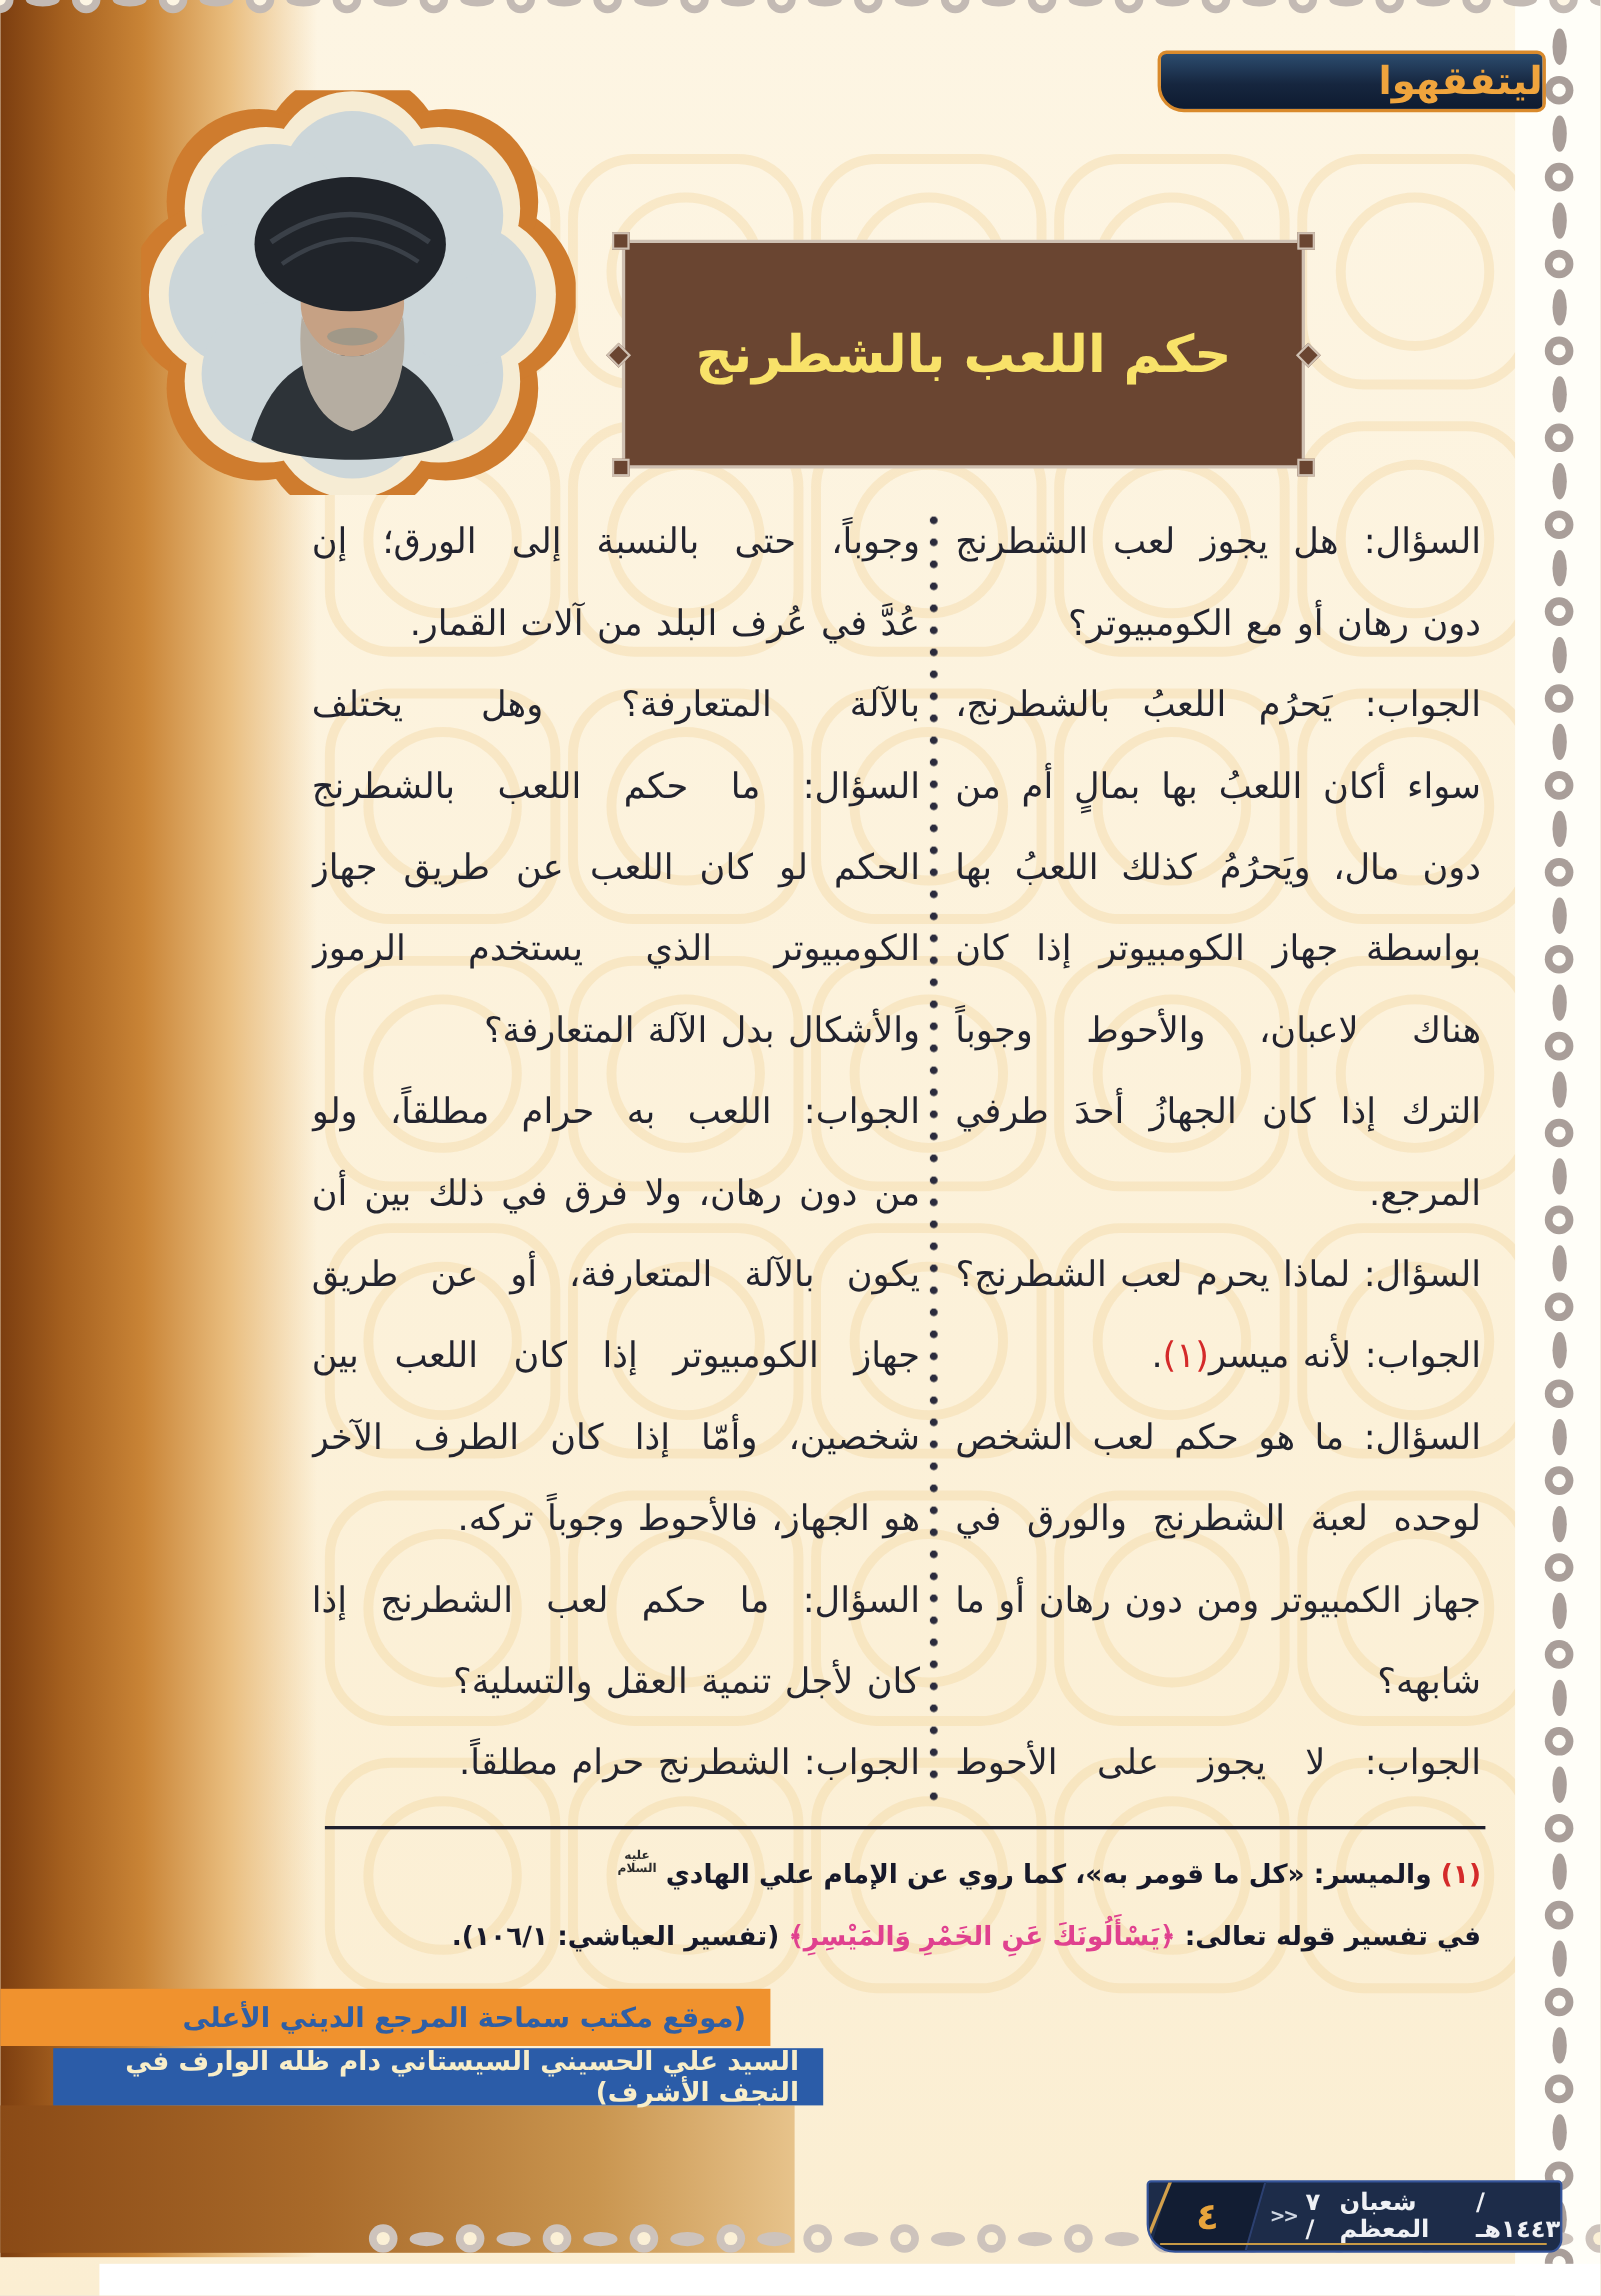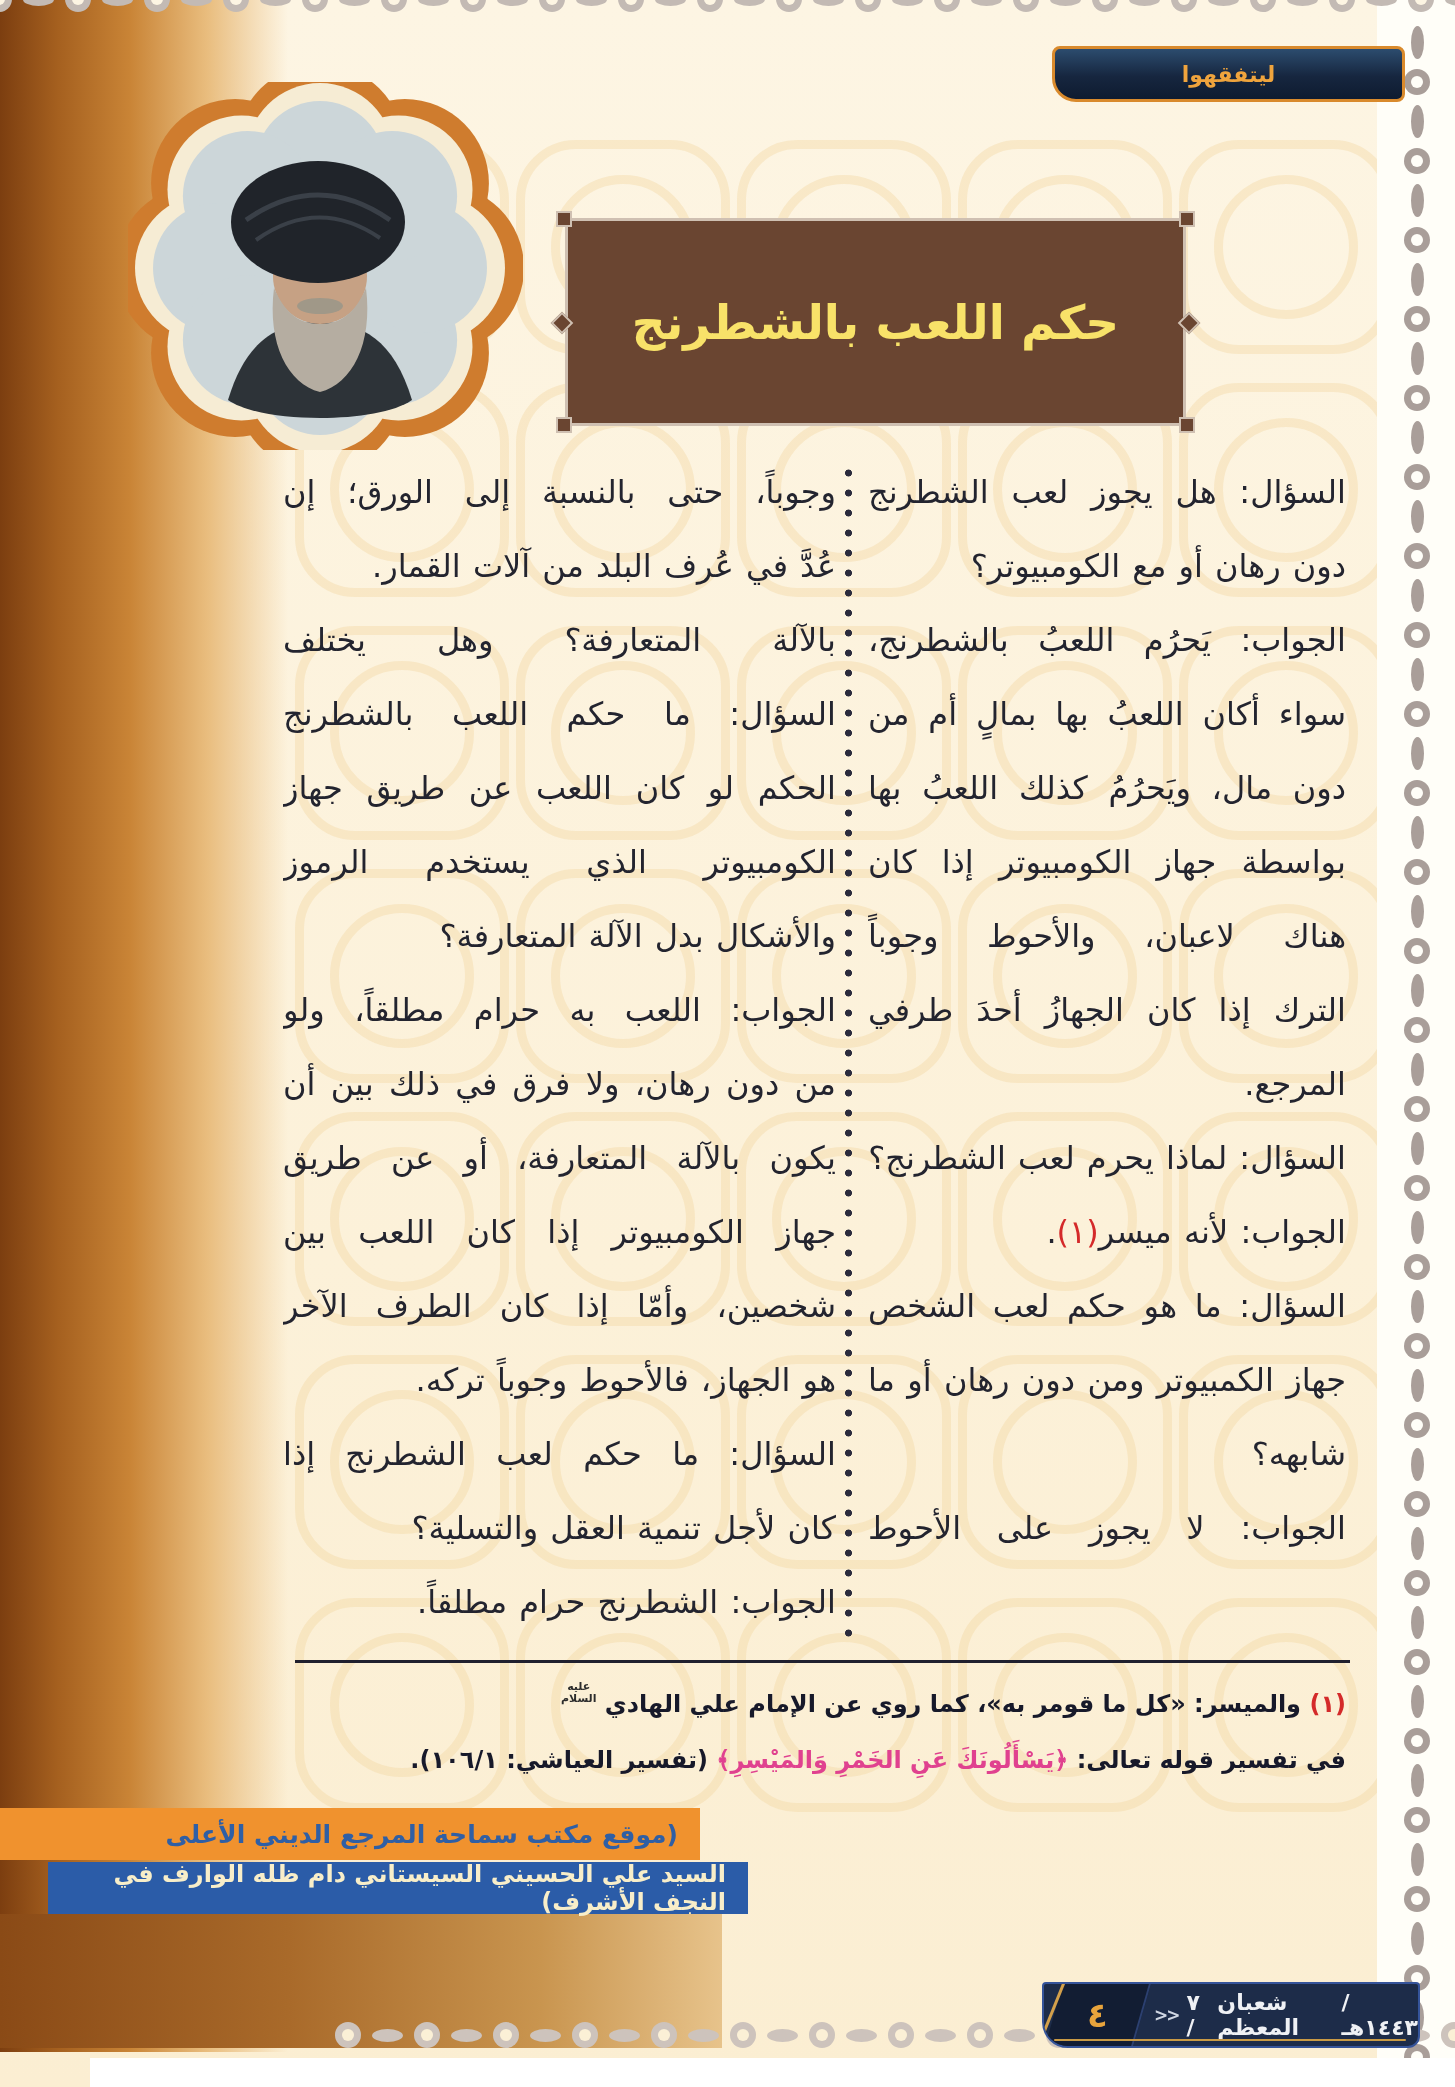--- a/index.html
+++ b/index.html
@@ -23,22 +23,22 @@
   .chain.h .c-leaf{width:31px;height:13px;}
   .c-ring{flex:none;width:26px;height:26px;border-radius:50%;background:var(--cc);position:relative;}
   .c-ring::after{content:"";position:absolute;inset:7px;border-radius:50%;background:var(--hole);}
   #topChain{left:-14px;top:-14px;--cc:#c3bab4;--hole:#fdf5e3;}
   #rightChain{right:25px;top:26px;--cc:#a99e99;--hole:#fffef8;}
   #bottomChain{left:335px;top:2022px;--cc:#cdc3bc;--hole:#fbf0d6;}
   
   .fiqh-banner{position:absolute;left:1052px;top:46px;width:347px;height:50px;z-index:8;
      background:linear-gradient(180deg,#2c4c6e 0%,#16263f 55%,#0e1b30 100%);
      border:3px solid #d98a2c;border-radius:8px 8px 8px 24px;
-     display:flex;align-items:center;justify-content:center;
-     color:#efa43d;font-size:22px;font-weight:bold;direction:rtl;}
+     display:flex;align-items:center;justify-content:flex-start;
+     color:#efa43d;font-size:35px;font-weight:bold;direction:rtl;}
   .title-banner{position:absolute;left:565px;top:218px;width:615px;height:202px;z-index:8;
      background:#6a4531;border:3px solid #cfc0b2;border-radius:4px;
      display:flex;align-items:center;justify-content:center;
      color:#f8e269;font-size:47px;font-weight:bold;direction:rtl;
      box-shadow:0 0 0 2px #6a4531 inset;}
   .nub{position:absolute;width:12px;height:12px;background:#6a4531;border:2px solid #cfc0b2;}
   .nub.tl{left:-12px;top:-10px;} .nub.tr{right:-12px;top:-10px;}
   .nub.bl{left:-12px;bottom:-10px;} .nub.br{right:-12px;bottom:-10px;}
   .nub.ml{left:-14px;top:50%;margin-top:-7px;transform:rotate(45deg);}
   .nub.mr{right:-14px;top:50%;margin-top:-7px;transform:rotate(45deg);}
@@ -331,20 +331,21 @@
     <div class="jl">دون مال، ويَحرُمُ كذلك اللعبُ بها</div>
     <div class="jl">بواسطة جهاز الكومبيوتر إذا كان</div>
     <div class="jl">هناك لاعبان، والأحوط وجوباً</div>
     <div class="jl">الترك إذا كان الجهازُ أحدَ طرفي</div>
     <div class="ln">المرجع.</div>
     <div class="ln">السؤال: لماذا يحرم لعب الشطرنج؟</div>
     <div class="ln">
       <span>الجواب: لأنه ميسر</span><span class="red">(١)</span><span>.</span>
     </div>
     <div class="jl">السؤال: ما هو حكم لعب الشخص</div>
+    <div class="jl">لوحده لعبة الشطرنج والورق في</div>
     <div class="jl">جهاز الكمبيوتر ومن دون رهان أو ما</div>
     <div class="ln">شابهه؟</div>
     <div class="jl">الجواب: لا يجوز على الأحوط</div>
   </div>
 
   <div class="divider"></div>
 
   <div class="col col-left">
     <div class="jl">وجوباً، حتى بالنسبة إلى الورق؛ إن</div>
     <div class="ln">عُدَّ في عُرف البلد من آلات القمار.</div>

